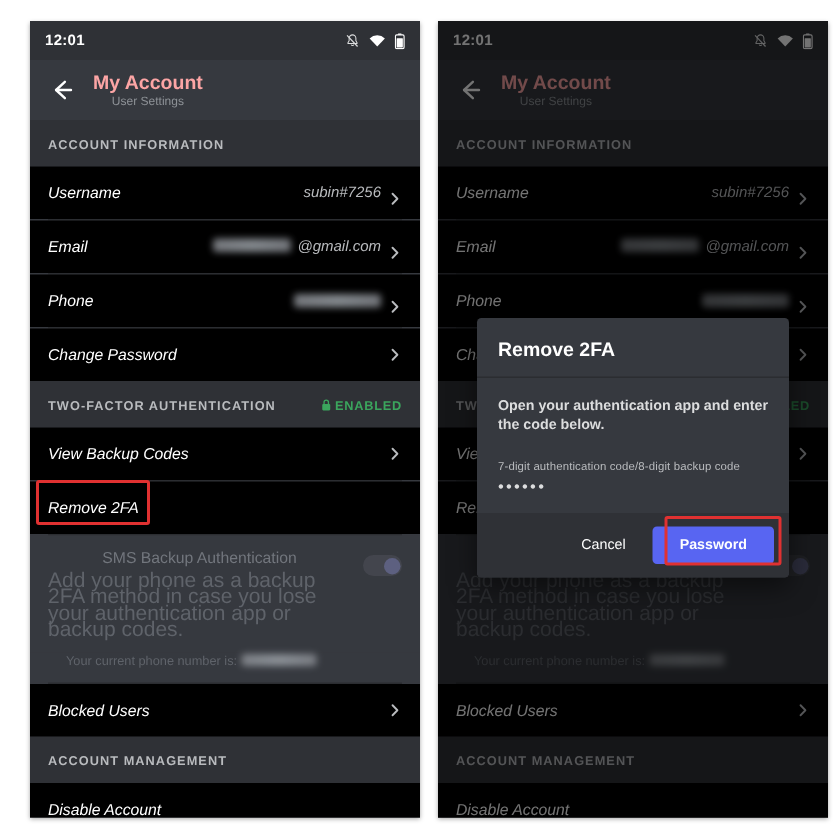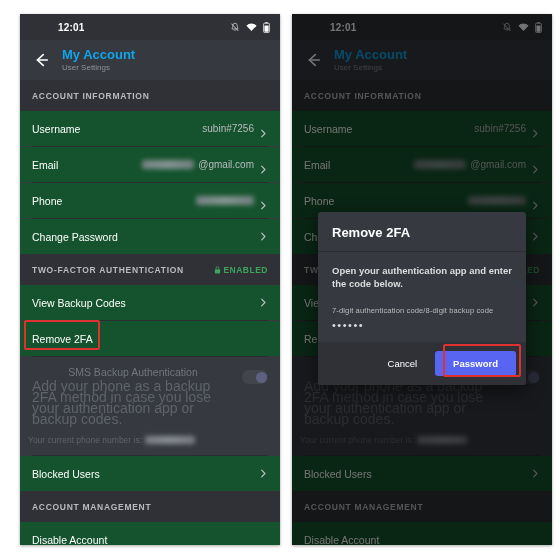--- a/index.html
+++ b/index.html
@@ -42,21 +42,20 @@
   .statusbar {
     position: relative;
     height: 26px;
     background: #2f3136;
     display: flex;
     align-items: center;
     padding: 0 10px;
   }
   .status-time {
     flex: 0 0 auto;
-    margin-left: 28px;
     color: #ffffff;
     font-size: 10px;
     font-weight: bold;
     letter-spacing: 0.2px;
   }
   .status-icons {
     margin-left: auto;
     display: flex;
     align-items: center;
     gap: 6px;
@@ -73,29 +72,30 @@
     padding: 0 12px;
   }
   .back-icon {
     width: 18px;
     height: 18px;
     flex: 0 0 auto;
     margin-right: 12px;
   }
   .header-texts { display: flex; flex-direction: column; justify-content: center; }
   .header-title {
-    color: #0ea5e9;
+    color: #fca5a5;
     font-size: 13px;
     font-weight: bold;
     line-height: 15px;
   }
   .header-sub {
     color: #8e9297;
     font-size: 8px;
     line-height: 11px;
+    text-align: center;
   }
 
   
   .section-head {
     background: #2f3136;
     color: #b9bbbe;
     font-size: 8.5px;
     font-weight: bold;
     letter-spacing: 0.7px;
     padding: 11px 12px 10px 12px;
@@ -109,38 +109,38 @@
     font-weight: bold;
     letter-spacing: 0.5px;
     display: flex;
     align-items: center;
     gap: 2px;
   }
   .section-head .badge svg { display: block; }
 
   
   .row {
-    background: #14532d;
+    background: #000000;
     min-height: 35px;
     display: flex;
     align-items: center;
     padding: 0 12px;
     position: relative;
+    font-style: italic;
   }
   .row-label {
     color: #ffffff;
     font-size: 10.5px;
     white-space: nowrap;
   }
   .row-value {
     margin-left: auto;
     color: #b9bbbe;
     font-size: 10px;
     display: flex;
-    align-items: center;
     gap: 3px;
   }
   .chev {
     width: 9px;
     height: 9px;
     flex: 0 0 auto;
     margin-left: 5px;
   }
   .row-chev-only { margin-left: auto; display: flex; align-items: center; }
   .divider {
@@ -195,21 +195,21 @@
     position: absolute;
     top: 1.5px;
     right: 1.5px;
     width: 11px;
     height: 11px;
     border-radius: 50%;
     background: #5d6080;
   }
   .phone-line {
     background: #36393f;
-    padding: 0 12px 10px 8px;
+    padding: 0 12px 10px 24px;
     color: #5f636a;
     font-size: 8.5px;
     display: flex;
     align-items: center;
     gap: 3px;
   }
 
   
   .redbox {
     position: absolute;

